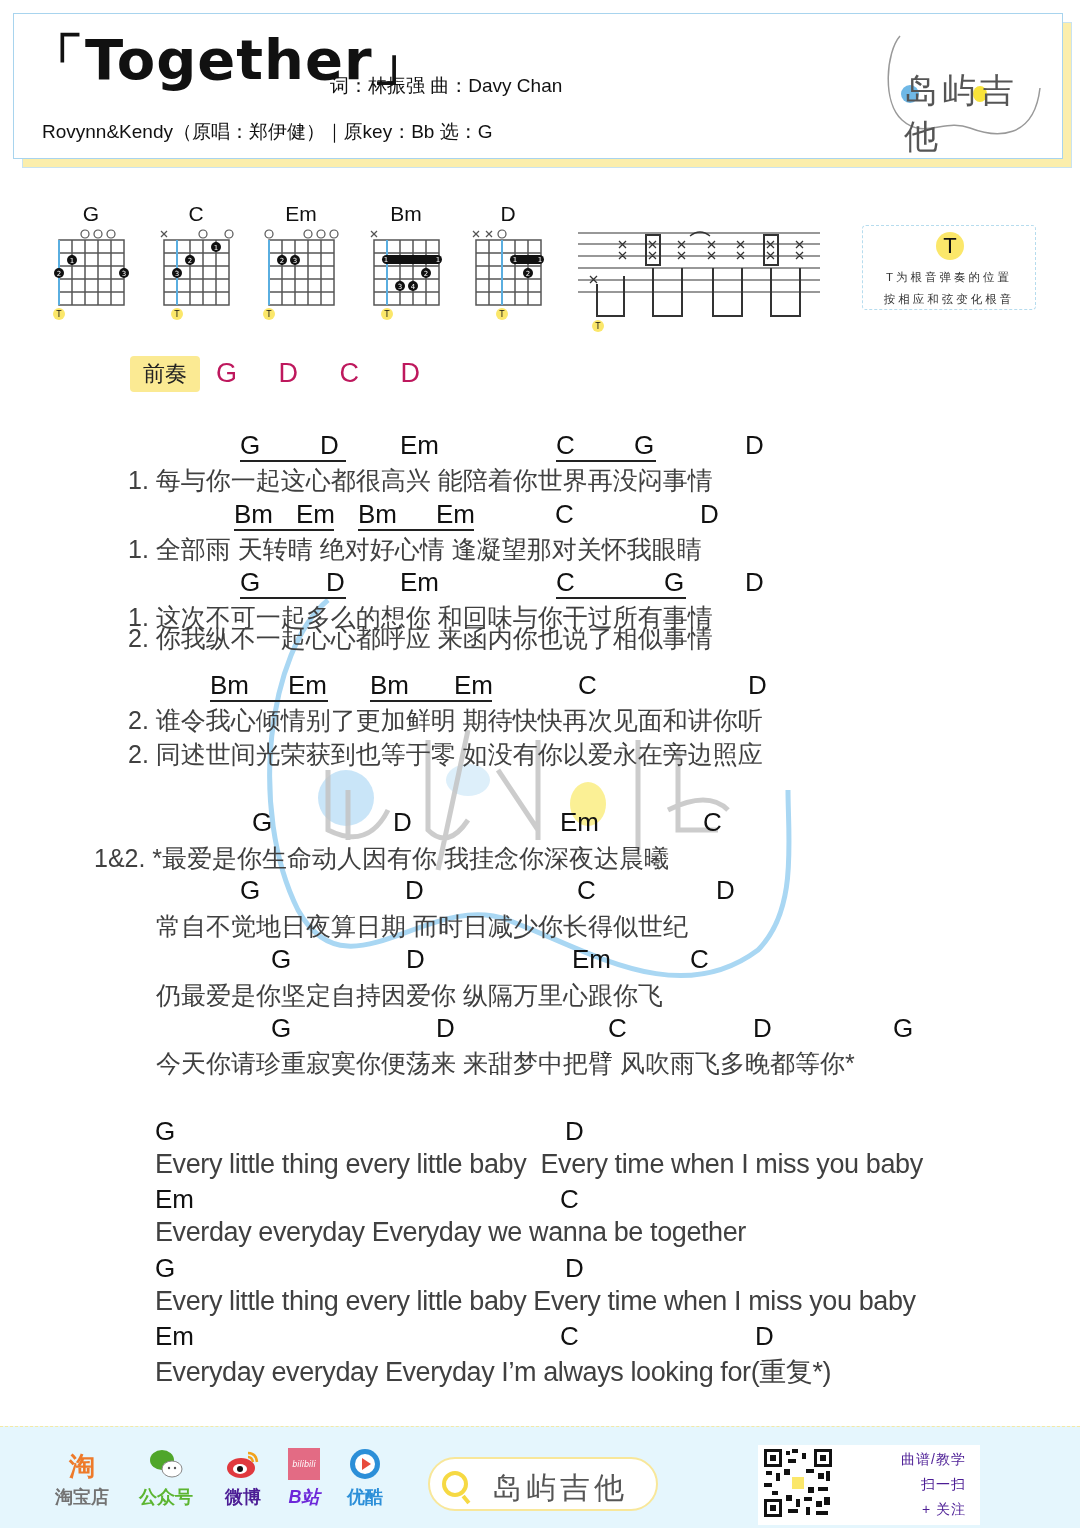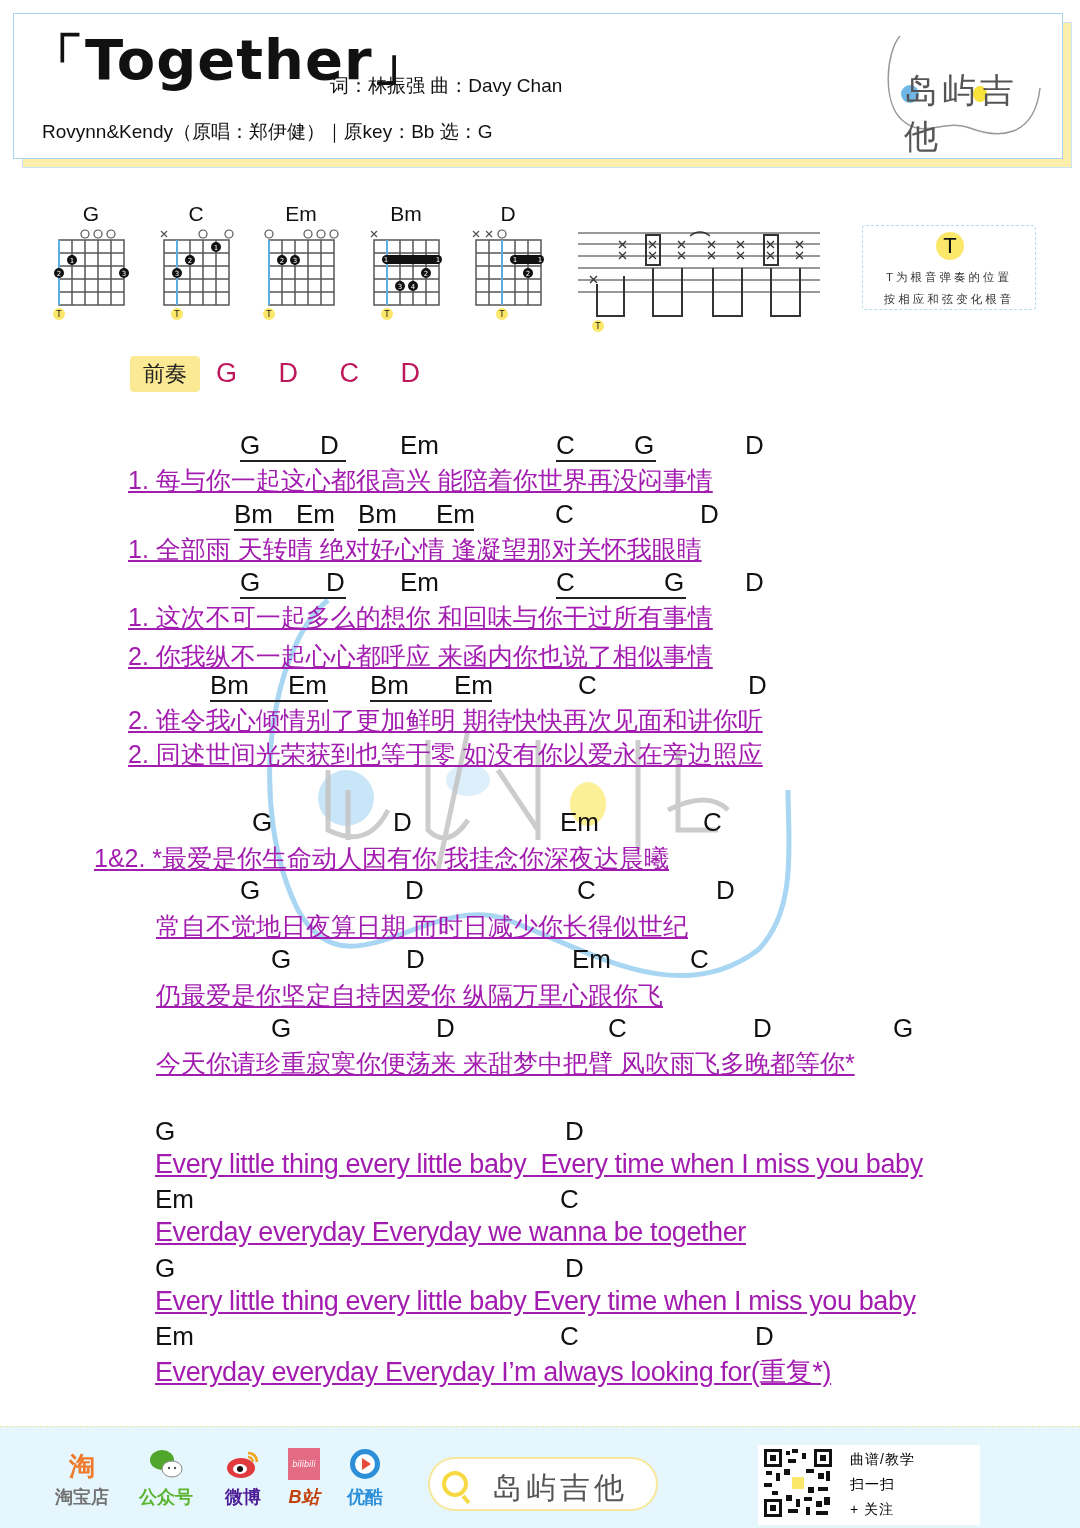--- a/index.html
+++ b/index.html
@@ -27,41 +27,41 @@
   
   .legend { position: absolute; left: 862px; top: 225px; width: 174px; height: 85px; border: 1.5px dashed #b6dcee; border-radius: 4px; }
   .legend-t { position: absolute; left: 73px; top: 6px; width: 28px; height: 28px; border-radius: 50%; background: #fbe76a; text-align: center; font-size: 22px; line-height: 28px; color: #111; }
   .legend-line { position: absolute; left: 0; width: 100%; text-align: center; font-size: 11.5px; letter-spacing: 3px; color: #333; }
 
   
   .intro-tag { position: absolute; left: 130px; top: 356px; width: 70px; height: 36px; background: #fbea93; border-radius: 4px; font-size: 22px; line-height: 36px; text-align: center; color: #222; }
   .intro-chords { position: absolute; left: 216px; top: 358px; font-size: 27px; letter-spacing: 17px; color: #be185d; }
 
   
-  .line { position: absolute; white-space: pre; color: #a21caf; text-decoration: underline; }
+  .line { position: absolute; white-space: pre; color: #404040; }
   .lyric { font-size: 25px; }
   .chordtok { position: absolute; white-space: pre; font-size: 26px; color: #111; }
   .uline { position: absolute; height: 1.5px; background: #222; }
   .eng { font-size: 27px; font-family: "Liberation Sans", sans-serif; letter-spacing: -0.4px; }
 
   
   .watermark { position: absolute; left: 258px; top: 590px; width: 540px; height: 410px; pointer-events: none; }
 
   
   .footer { position: absolute; left: 0; top: 1426px; width: 1080px; height: 102px; background: #e5f6fd; border-top: 1px dashed #f4e9a4; }
   .social { position: absolute; top: 20px; width: 62px; text-align: center; }
   .social .ico { width: 34px; height: 34px; margin: 0 auto; position: relative; }
   .social .lbl { font-size: 18px; margin-top: 4px; font-weight: bold; }
   .searchbox { position: absolute; left: 428px; top: 30px; width: 230px; height: 54px; background: #fff; border: 2px solid #f8e79a; border-radius: 27px; }
   .searchbox .q { position: absolute; left: 12px; top: 12px; width: 26px; height: 26px; border: 4px solid #f6d943; border-radius: 50%; }
   .searchbox .q::after { content: ""; position: absolute; left: 18px; top: 20px; width: 4px; height: 9px; background: #f6d943; transform: rotate(-40deg); }
   .searchbox .txt { position: absolute; left: 62px; top: 9px; font-size: 30px; color: #555; letter-spacing: 4px; }
   .qr-card { position: absolute; left: 758px; top: 18px; width: 222px; height: 80px; background: #fff; }
   .qr { position: absolute; left: 4px; top: 2px; width: 72px; height: 72px; }
-  .qr-text { position: absolute; left: 92px; width: 116px; text-align: left; font-size: 14px; color: #000000; letter-spacing: 1px; }
+  .qr-text { position: absolute; left: 92px; width: 116px; text-align: right; font-size: 14px; color: #4c1d95; letter-spacing: 1px; }
 </style>
 </head>
 <body>
 
 <div class="header-shadow"></div>
 <div class="header-card"></div>
 <div class="title">「Together」</div>
 <div class="credits">词：林振强  曲：Davy Chan</div>
 <div class="subtitle">Rovynn&amp;Kendy（原唱：郑伊健）｜原key：Bb  选：G</div>
 
@@ -338,21 +338,21 @@
 <div>
   <span class="chordtok" style="left:240px;top:567px;">G</span>
   <span class="chordtok" style="left:326px;top:567px;">D</span>
   <span class="chordtok" style="left:400px;top:567px;">Em</span>
   <span class="chordtok" style="left:556px;top:567px;">C</span>
   <span class="chordtok" style="left:664px;top:567px;">G</span>
   <span class="chordtok" style="left:745px;top:567px;">D</span>
   <div class="uline" style="left:240px;top:597px;width:106px;"></div>
   <div class="uline" style="left:556px;top:597px;width:130px;"></div>
   <div class="line lyric" style="left:128px;top:601px;">1. 这次不可一起多么的想你 和回味与你干过所有事情</div>
-  <div class="line lyric" style="left:128px;top:640px;">2. 你我纵不一起心心都呼应 来函内你也说了相似事情</div>
+  <div class="line lyric" style="left:128px;top:622px;">2. 你我纵不一起心心都呼应 来函内你也说了相似事情</div>
 
   <span class="chordtok" style="left:210px;top:670px;">Bm</span>
   <span class="chordtok" style="left:288px;top:670px;">Em</span>
   <span class="chordtok" style="left:370px;top:670px;">Bm</span>
   <span class="chordtok" style="left:454px;top:670px;">Em</span>
   <span class="chordtok" style="left:578px;top:670px;">C</span>
   <span class="chordtok" style="left:748px;top:670px;">D</span>
   <div class="uline" style="left:210px;top:700px;width:118px;"></div>
   <div class="uline" style="left:370px;top:700px;width:122px;"></div>
   <div class="line lyric" style="left:128px;top:704px;">2. 谁令我心倾情别了更加鲜明 期待快快再次见面和讲你听</div>
@@ -436,21 +436,21 @@
     </div>
     <div class="lbl" style="color:#4c1d95;">微博</div>
   </div>
   <div class="social" style="left:273px;font-style:italic;">
     <div class="ico">
       <svg width="34" height="34" viewBox="0 0 34 34">
           <rect x="1" y="1" width="32" height="32" fill="#e36b84"></rect>
           <text x="17" y="20" font-size="8" text-anchor="middle" fill="#fff" font-family="DejaVu Sans, sans-serif">bilibili</text>
         </svg>
     </div>
-    <div class="lbl" style="color:#c2410c;">B站</div>
+    <div class="lbl" style="color:#6d28d9;">B站</div>
   </div>
   <div class="social" style="left:334px;">
     <div class="ico">
       <svg width="34" height="34" viewBox="0 0 34 34">
           <circle cx="17" cy="17" r="15" fill="#2c8fd8"></circle>
           <circle cx="17" cy="17" r="10" fill="#fff"></circle>
           <path d="M14 11 l9 6 l-9 6 z" fill="#e84b3c"></path>
         </svg>
     </div>
     <div class="lbl" style="color:#2c8fd8;">优酷</div>

